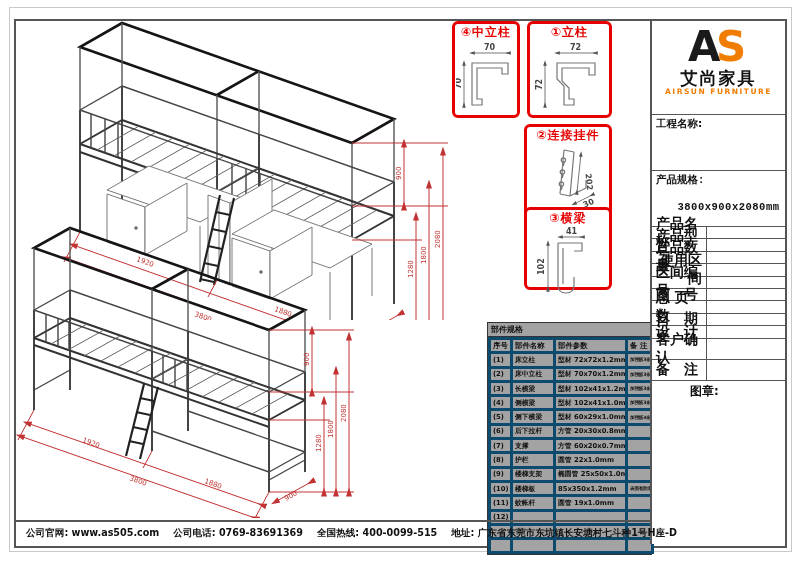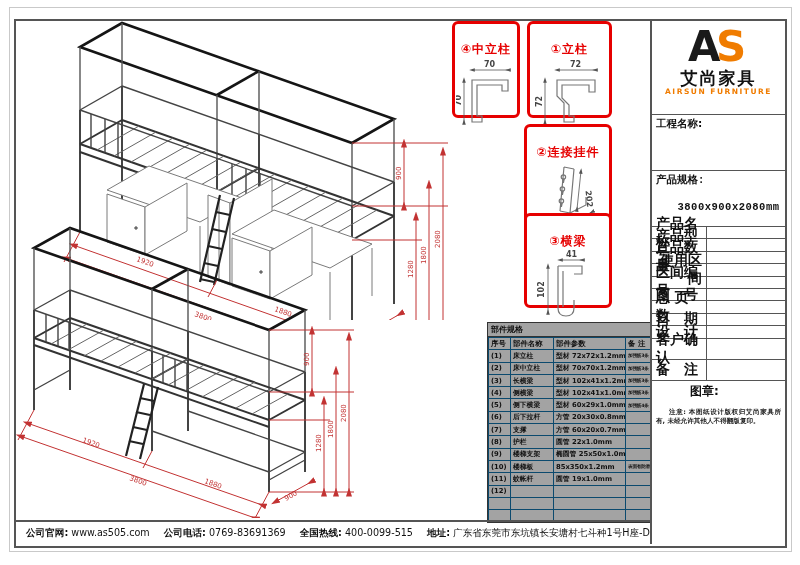--- a/index.html
+++ b/index.html
@@ -24,32 +24,32 @@
   .info-row .lbl{width:46px;border-right:1px solid #555;font-size:14px;font-weight:bold;
                  padding:1px 4px;display:flex;align-items:center;}
   .info-row .val{flex:1;}
   .stamp{padding:2px 4px;}
   .stamp-label{font-size:12px;font-weight:bold;margin-left:34px;}
   .stamp-note{font-size:6.6px;font-weight:bold;line-height:1.4;text-align:justify;text-indent:13px;margin-top:8px;color:#222;}
   
   .parts{position:absolute;left:487px;top:322px;width:165px;background:#a3a3a3;border:1px solid #333;box-sizing:border-box;}
   .parts-title{font-size:8px;font-weight:bold;padding:1px 3px;border-bottom:1px solid #333;}
   table.pt{border-collapse:collapse;width:100%;table-layout:fixed;}
-  table.pt th,table.pt td{border:1px solid #0c4a6e;font-size:6.8px;font-weight:bold;padding:0 2px;
+  table.pt th,table.pt td{border:3px solid #0c4a6e;font-size:6.8px;font-weight:bold;padding:0 2px;
       height:11.3px;overflow:hidden;white-space:nowrap;text-align:left;}
   table.pt th{font-size:7.4px;}
   table.pt col.c0{width:22px;} table.pt col.c1{width:43px;} table.pt col.c2{width:72px;} table.pt col.c3{width:26px;}
   table.pt td.remark{font-size:4.6px;letter-spacing:-0.2px;}
   
   .footer{position:absolute;left:16px;top:520px;width:634px;height:24px;border-top:2px solid #555;
           display:flex;align-items:center;gap:14px;padding:0 10px;box-sizing:border-box;}
-  .footer span{font-size:9.6px;font-weight:normal;white-space:nowrap;}
+  .footer span{font-size:9.6px;font-weight:bold;white-space:nowrap;}
   
   .callout{position:absolute;border:3px solid #e60000;border-radius:6px;background:#fff;text-align:center;box-sizing:border-box;}
-  .callout .ct{color:#e60000;font-size:12px;font-weight:bold;margin-top:17px;letter-spacing:1px;}
+  .callout .ct{color:#e60000;font-size:12px;font-weight:bold;margin-top:0;letter-spacing:1px;}
   .dimtxt{font-size:8px;fill:#444;font-weight:bold;}
   .proline{stroke:#777;stroke-width:1.2;fill:none;}
   .dimline{stroke:#555;stroke-width:0.8;fill:none;}
   
   .iso{position:absolute;}
   .redt{font-size:7px;fill:#c23232;}
 </style>
 </head>
 <body>
 
@@ -339,21 +339,21 @@
         <path class="proline" d="M33.6,30 L35.2,30 L34.4,34 Z"></path>
       <circle class="proline" cx="33.4" cy="40" r="2.2"></circle>
         <path class="proline" d="M32.6,42 L34.2,42 L33.4,46 Z"></path>
       <line class="dimline" x1="53" y1="10" x2="49" y2="48" marker-start="url(#arw2)" marker-end="url(#arw2)"></line>
       <text class="dimtxt" transform="rotate(84 56 34)" x="52" y="32">202</text>
       <line class="dimline" x1="46" y1="60" x2="64" y2="51" marker-start="url(#arw2)" marker-end="url(#arw2)"></line>
       <text class="dimtxt" transform="rotate(-25 58 62)" x="56" y="63">30</text>
     </svg>
   </div>
 
-  <div class="callout" style="left:524px;top:213px;width:88px;height:95px;">
+  <div class="callout" style="left:524px;top:207px;width:88px;height:83px;">
     <div class="ct">③横梁</div>
     <svg width="80" height="70" viewBox="0 0 80 70">
       <defs>
           <marker id="arw3" markerWidth="7" markerHeight="6" refX="3.5" refY="3" orient="auto">
             <path d="M0,3 L7,0.7 L7,5.3 Z" fill="#555"></path>
           </marker>
         </defs>
       <line class="dimline" x1="32" y1="10" x2="54" y2="10" marker-start="url(#arw3)" marker-end="url(#arw3)"></line>
       <text class="dimtxt" x="38" y="7">41</text>
       <line class="dimline" x1="20" y1="16" x2="20" y2="62" marker-start="url(#arw3)" marker-end="url(#arw3)"></line>
@@ -527,21 +527,20 @@
           <div class="lbl">客户确认</div>
           <div class="val"></div>
         </div>
         <div class="info-row" style="height: 21px;">
           <div class="lbl">备　注</div>
           <div class="val"></div>
         </div>
       </div>
     <div class="stamp">
       <div class="stamp-label">图章:</div>
-      <div class="stamp-note">注意: 本图纸设计版权归艾尚家具所有, 未经允许其他人不得翻版复印。</div>
     </div>
   </div>
 
   <div class="footer">
     <span><b>公司官网:</b> <span>www.as505.com</span></span>
     <span><b>公司电话:</b> <span>0769-83691369</span></span>
     <span><b>全国热线:</b> <span>400-0099-515</span></span>
     <span><b>地址:</b> <span>广东省东莞市东坑镇长安塘村七斗种1号H座-D</span></span>
   </div>
 </div>

